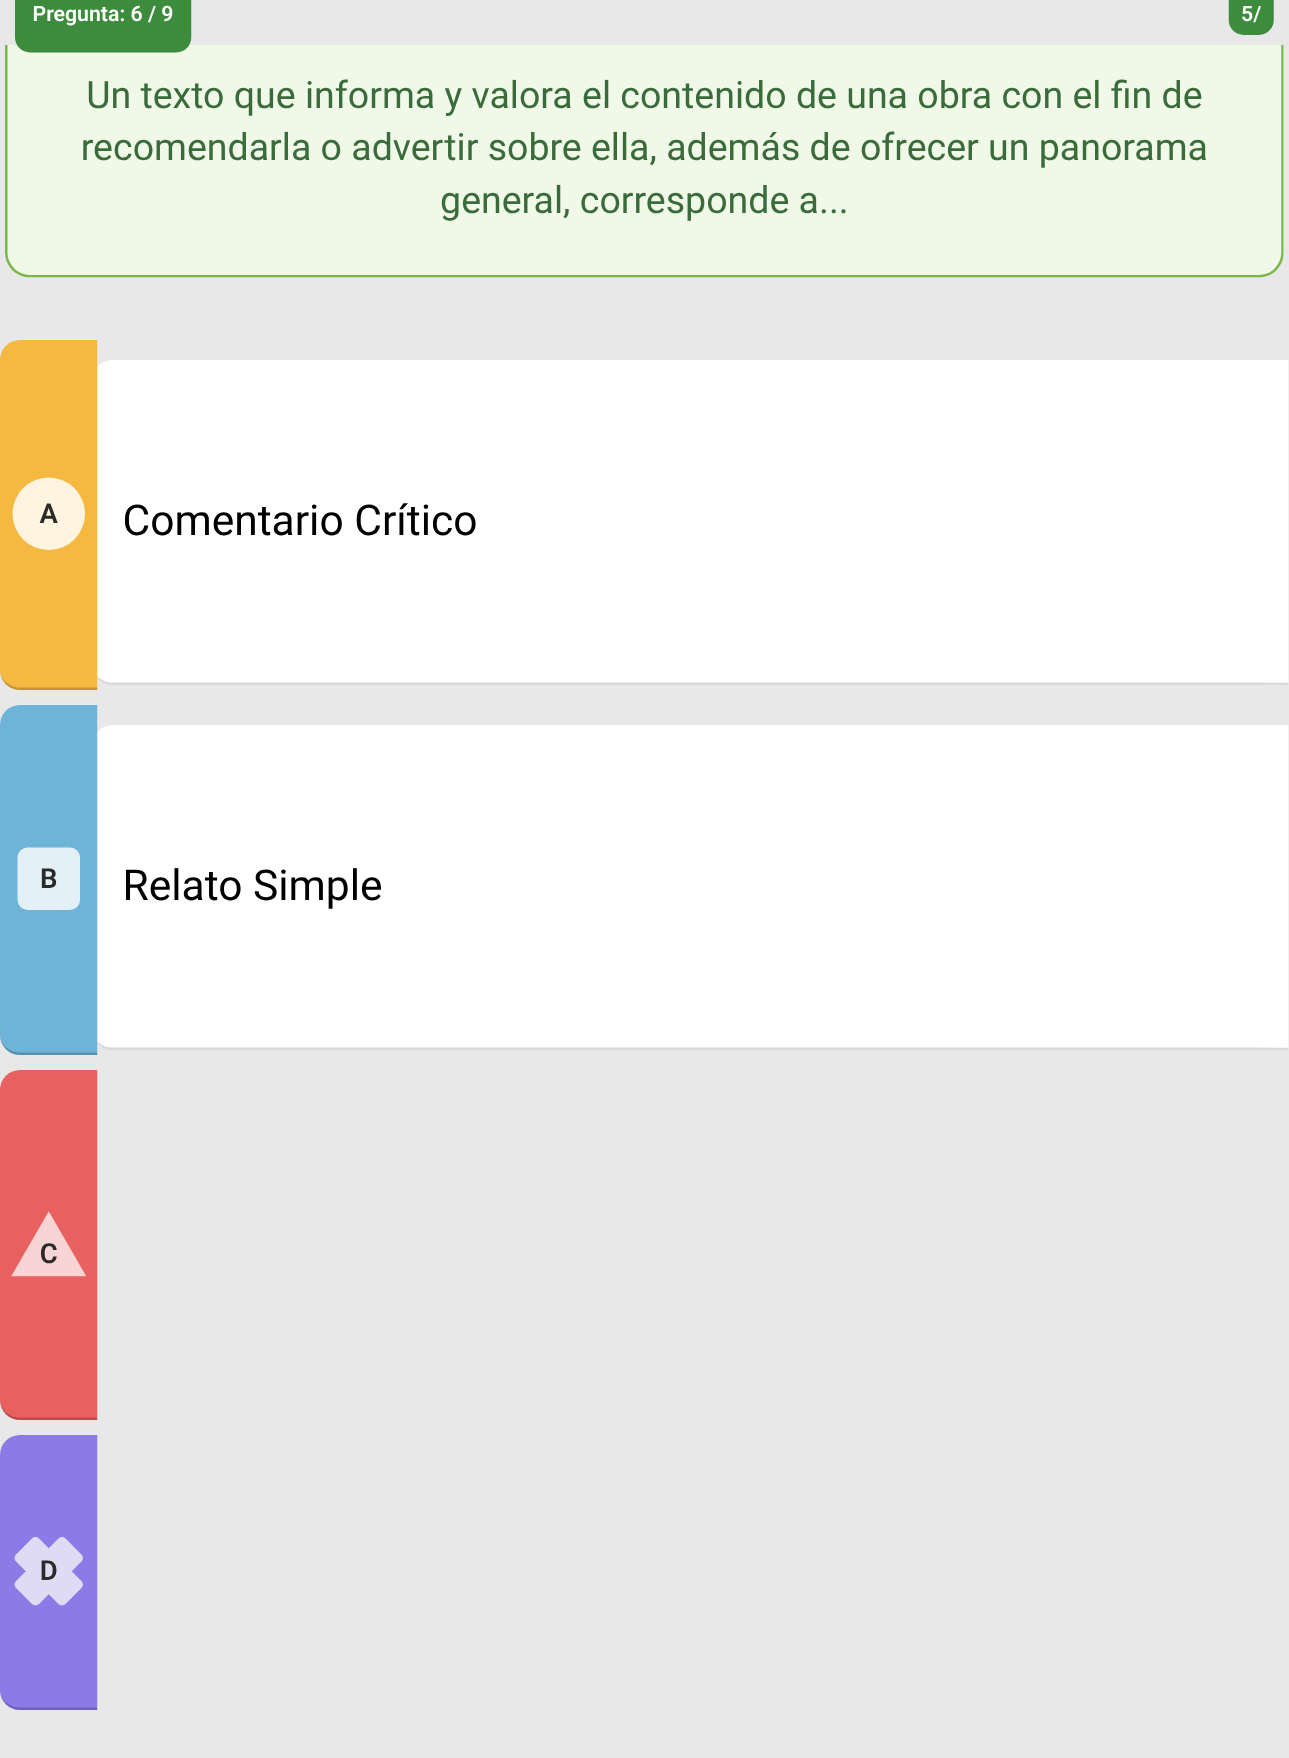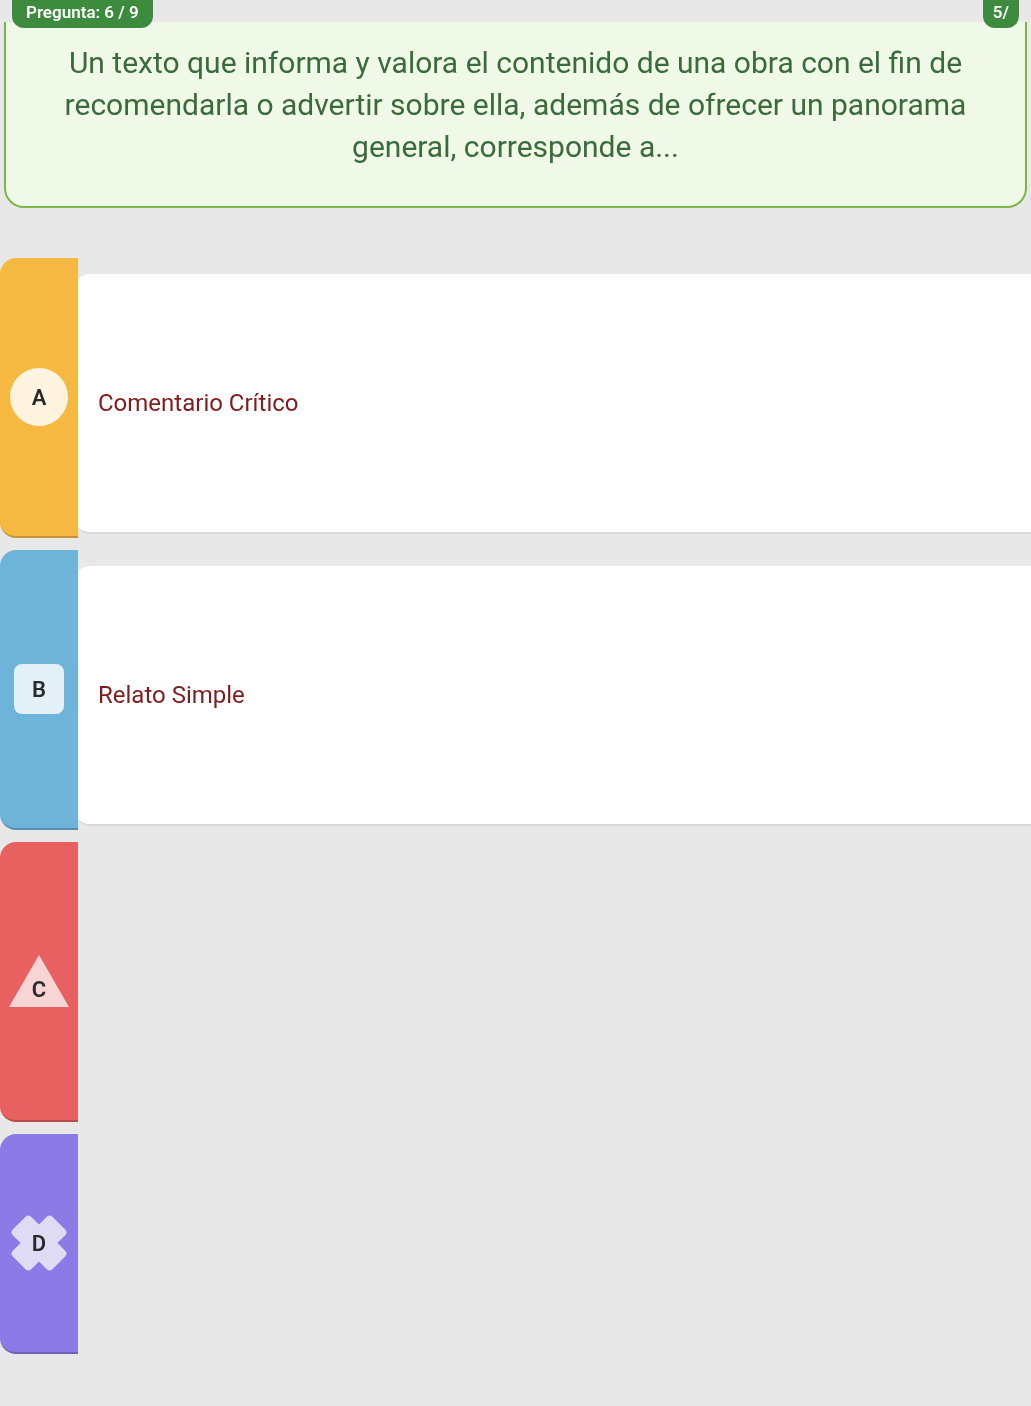--- a/index.html
+++ b/index.html
@@ -16,21 +16,21 @@
       display: flex;
       justify-content: space-between;
       align-items: flex-start;
       padding: 0 12px;
     }
     .question-badge {
       background: #3d8b3d;
       color: white;
       font-weight: 600;
       font-size: 17px;
-      padding: 2px 14px 6px 14px;
+      padding: 2px 14px 20px 14px;
       border-radius: 0 0 12px 12px;
       display: inline-block;
     }
     .score-badge {
       background: #3d8b3d;
       color: white;
       font-weight: 600;
       font-size: 17px;
       padding: 2px 10px 6px 10px;
       border-radius: 0 0 12px 12px;
@@ -68,22 +68,22 @@
       position: relative;
       border-bottom: 2px solid rgba(0,0,0,0.2);
     }
     .answer-content {
       flex: 1;
       background: white;
       border-radius: 16px 0 0 16px;
       display: flex;
       align-items: center;
       padding-left: 24px;
-      font-size: 24px;
-      color: #7f1d1d;
+      font-size: 34px;
+      color: #000000;
       margin-left: -4px;
       border-bottom: 2px solid rgba(0,0,0,0.15);
       margin-top: 16px;
       margin-bottom: 4px;
     }
     .letter-badge {
       font-size: 22px;
       font-weight: 600;
       color: #2a2a2a;
       display: flex;

